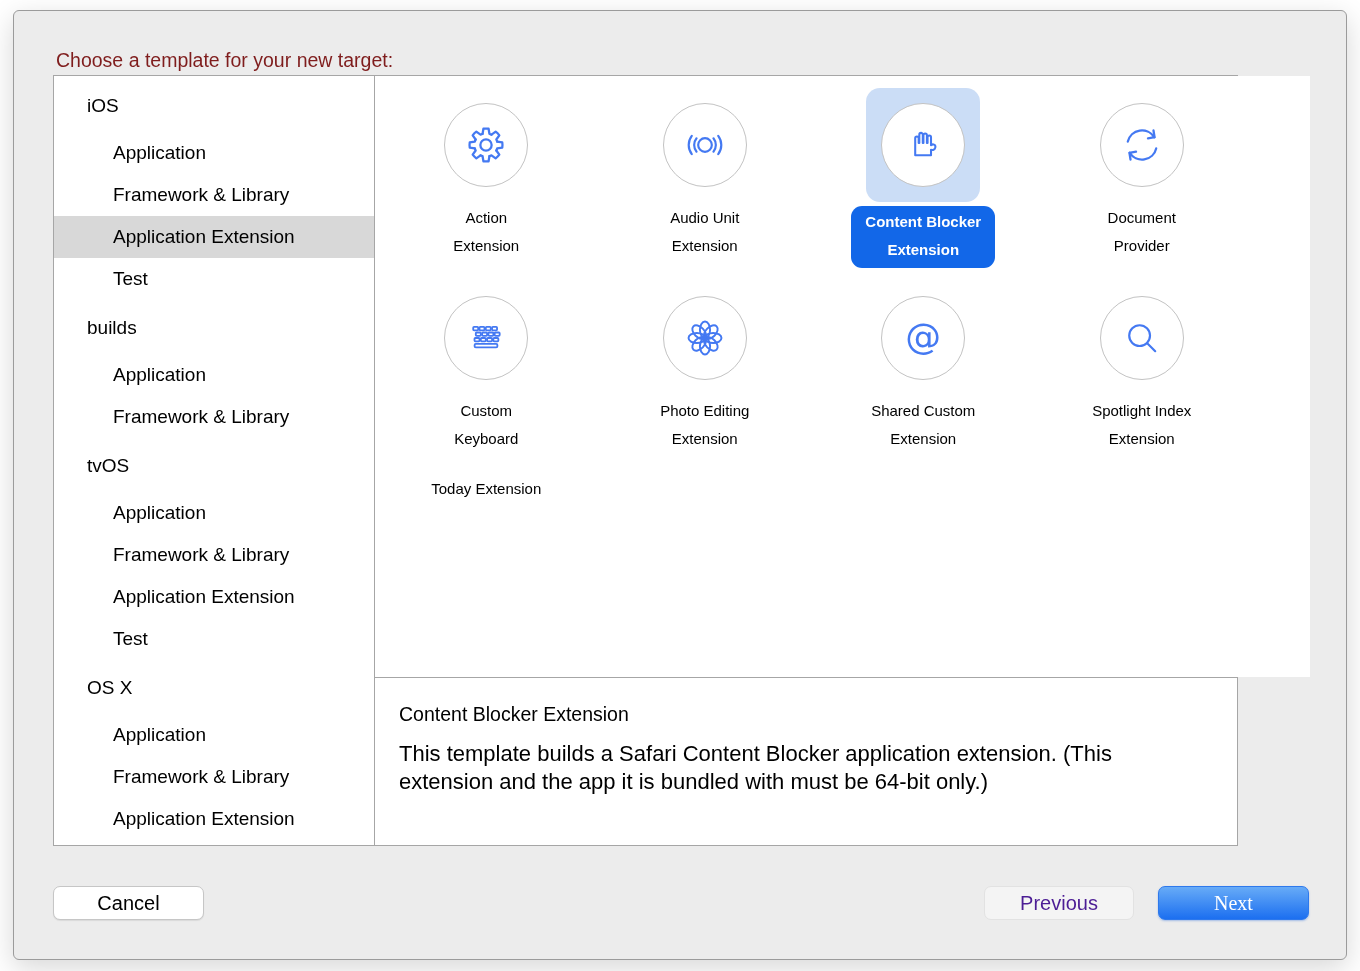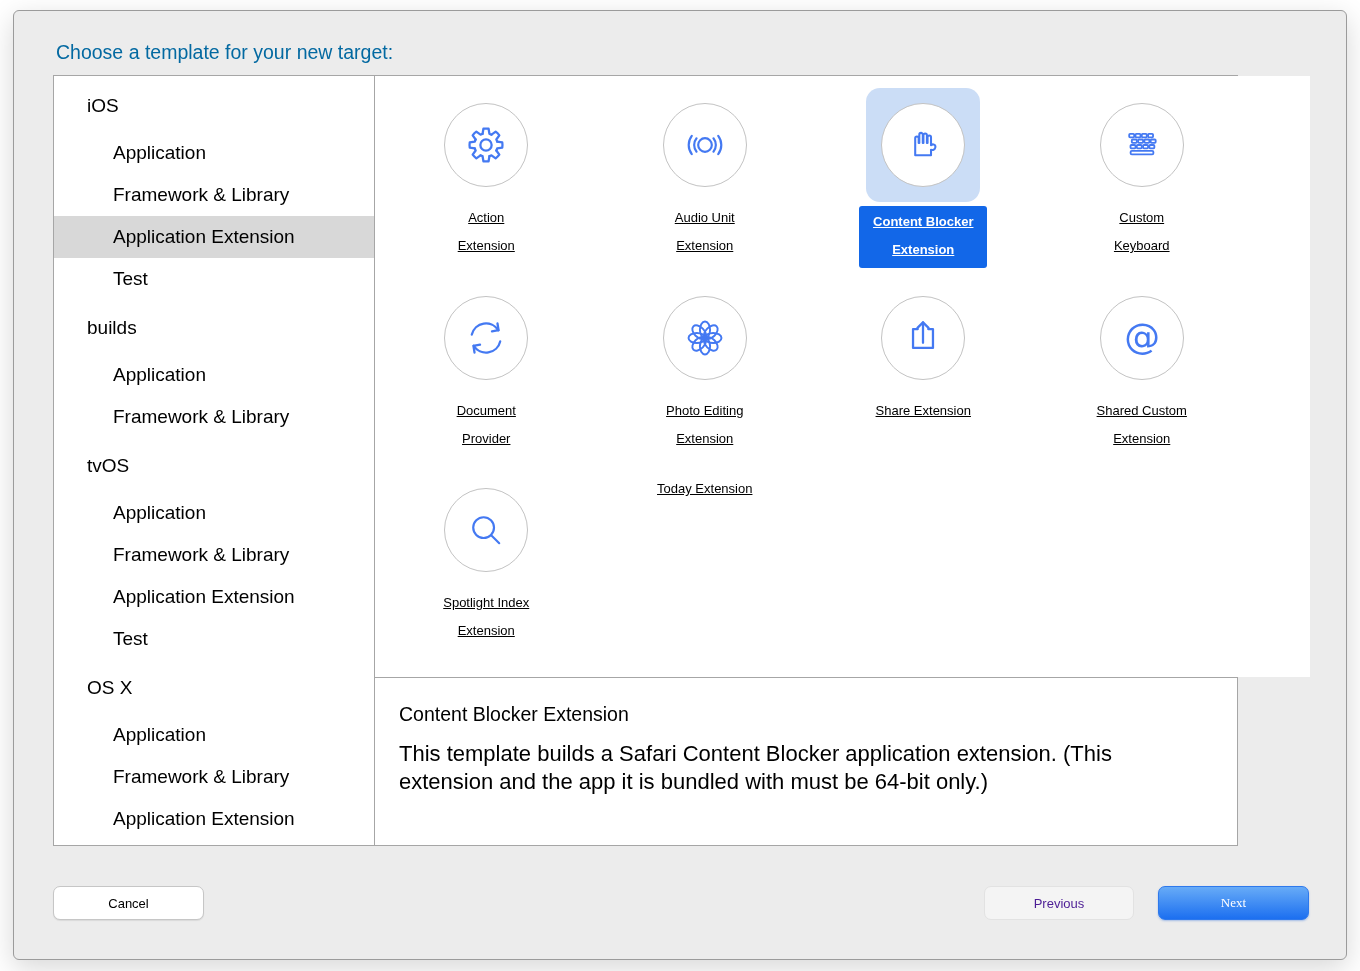--- a/index.html
+++ b/index.html
@@ -10,21 +10,21 @@
     --panel-border:#a6a6a6;
     --dialog-bg:#ececec;
   }
   *{margin:0;padding:0;box-sizing:border-box;}
   html,body{width:1360px;height:971px;background:#fff;font-family:"Liberation Sans",sans-serif;overflow:hidden;}
   .dialog{
     position:absolute;left:13px;top:10px;width:1334px;height:950px;
     background:var(--dialog-bg);border:1px solid #9b9b9b;border-radius:6px;
     box-shadow:0 8px 28px rgba(0,0,0,.16);
   }
-  .dialog-title{position:absolute;left:42px;top:30px;font-size:19.5px;color:#0369a1;}
+  .dialog-title{position:absolute;left:42px;top:38px;font-size:19.5px;color:#7f1d1d;}
   
   .main-panel{
     position:absolute;left:39px;top:64px;width:1185px;height:771px;
     background:#fff;border:1px solid var(--panel-border);
   }
   
   .sidebar{position:absolute;left:0;top:0;width:321px;height:100%;border-right:1px solid var(--panel-border);padding-top:9px;overflow:hidden;}
   .sb-row{height:42px;display:flex;align-items:center;font-size:19px;color:#000;cursor:default;}
   .sb-row.group{padding-left:33px;margin-bottom:5px;}
   .sb-row.group:not(:first-child){margin-top:7px;}
@@ -35,30 +35,30 @@
     position:absolute;left:321px;top:0;width:935px;height:601px;
     display:grid;grid-template-columns:repeat(4,218.5px);grid-auto-rows:192.5px;
     padding:12px 0 0 2px;overflow:hidden;background:#fff;
   }
   .tpl-cell{display:flex;flex-direction:column;align-items:center;cursor:default;}
   .icon-slot{width:114px;height:114px;border-radius:14px;display:flex;align-items:center;justify-content:center;flex:0 0 auto;}
   .tpl-cell.selected .icon-slot{background:var(--light-blue);}
   .circle{width:84px;height:84px;border-radius:50%;background:#fff;border:1.5px solid #c3c3c3;display:flex;align-items:center;justify-content:center;color:var(--icon-blue);}
   .tpl-icon{width:52px;height:52px;display:block;}
   .tpl-icon *{vector-effect:none;}
-  .tpl-label{margin-top:2px;font-size:13px;line-height:28px;text-align:center;color:#000;text-decoration:underline;}
+  .tpl-label{margin-top:2px;font-size:15px;line-height:28px;text-align:center;color:#000;}
   .tpl-label span{display:block;}
   .tpl-label span:empty{display:none;}
-  .tpl-label.pill{background:var(--accent);color:#fff;border-radius:3px;padding:2px 14px 4px;font-weight:bold;margin-top:4px;}
+  .tpl-label.pill{background:var(--accent);color:#fff;border-radius:11px;padding:2px 14px 4px;font-weight:bold;margin-top:4px;}
   
   .desc{position:absolute;left:321px;top:601px;right:0;bottom:0;border-top:1px solid var(--panel-border);padding:25px 30px 0 24px;background:#fff;}
   .desc-title{font-size:19.5px;color:#000;}
   .desc-body{margin-top:14px;font-size:22px;line-height:28px;color:#000;max-width:900px;}
   
-  .btn{position:absolute;height:34px;border-radius:7px;font-size:13px;display:flex;align-items:center;justify-content:center;cursor:default;}
+  .btn{position:absolute;height:34px;border-radius:7px;font-size:20px;display:flex;align-items:center;justify-content:center;cursor:default;}
   .btn-cancel{left:39px;top:875px;width:151px;background:#fff;border:1px solid #c6c6c6;color:#000;box-shadow:0 1px 1px rgba(0,0,0,.08);}
   .btn-previous{left:970px;top:875px;width:150px;background:#f4f4f4;border:1px solid #e2e2e2;color:#4c1d95;}
   .btn-next{left:1144px;top:875px;width:151px;background:linear-gradient(180deg,#67abf7 0%,#1c6ff0 100%);border:1px solid #2e79ec;color:#fff;box-shadow:0 1px 2px rgba(30,100,220,.35);font-family:Liberation Serif, serif;}
 </style>
 </head>
 <body>
 
 <div class="dialog">
   <div class="dialog-title">Choose a template for your new target:</div>
 
@@ -171,20 +171,39 @@
         <div class="icon-slot">
             <div class="circle">
           <svg class="tpl-icon" viewBox="0 0 48 48">
             <path fill="none" stroke="currentColor" stroke-width="1.9" stroke-linecap="round" stroke-linejoin="round" d="M16.8 33.5 L16.8 17.8 A1.6 1.6 0 0 1 20 17.8 L20 22.2 L20.6 22.2 L20.6 14.4 A1.6 1.6 0 0 1 23.8 14.4 L23.8 22.2 L24.4 22.2 L24.4 15 A1.6 1.6 0 0 1 27.6 15 L27.6 22.2 L28.2 22.2 L28.2 16.8 A1.6 1.6 0 0 1 31.4 16.8 L31.4 24.2 C33 22.8 35.9 23.4 35.4 26.2 C35 28.4 32.8 29 31.4 28.4 L31.4 33.5 Z"></path>
           </svg>
         </div>
           </div>
         <div class="tpl-label pill">
             <span>Content Blocker</span>
             <span>Extension</span>
+          </div>
+      </div>
+
+      <div class="tpl-cell">
+        <div class="icon-slot">
+            <div class="circle">
+          <svg class="tpl-icon" viewBox="0 0 48 48">
+            <g fill="none" stroke="currentColor" stroke-width="2.1" stroke-linecap="round" stroke-linejoin="round">
+              <path d="M10.9 20.8 A13.4 13.4 0 0 1 35.4 16.9"></path>
+              <path d="M29.5 17.9 L35.6 16.8 L34.6 10.6"></path>
+              <path d="M37.1 27.2 A13.4 13.4 0 0 1 12.6 31.1"></path>
+              <path d="M18.5 30.1 L12.4 31.2 L13.4 37.4"></path>
+            </g>
+          </svg>
+        </div>
+          </div>
+        <div class="tpl-label">
+            <span>Document</span>
+            <span>Provider</span>
           </div>
       </div>
 
       <div class="tpl-cell">
         <div class="icon-slot">
             <div class="circle">
           <svg class="tpl-icon" viewBox="0 0 48 48">
             <g fill="none" stroke="currentColor" stroke-width="1.7">
               <rect x="12.2" y="13.8" width="4.6" height="3.1" rx="0.8"></rect>
                   <rect x="18.0" y="13.8" width="4.6" height="3.1" rx="0.8"></rect>
@@ -206,74 +225,39 @@
         <div class="tpl-label">
             <span>Custom</span>
             <span>Keyboard</span>
           </div>
       </div>
 
       <div class="tpl-cell">
         <div class="icon-slot">
             <div class="circle">
           <svg class="tpl-icon" viewBox="0 0 48 48">
-            <g fill="none" stroke="currentColor" stroke-width="2.1" stroke-linecap="round" stroke-linejoin="round">
-              <path d="M10.9 20.8 A13.4 13.4 0 0 1 35.4 16.9"></path>
-              <path d="M29.5 17.9 L35.6 16.8 L34.6 10.6"></path>
-              <path d="M37.1 27.2 A13.4 13.4 0 0 1 12.6 31.1"></path>
-              <path d="M18.5 30.1 L12.4 31.2 L13.4 37.4"></path>
-            </g>
-          </svg>
-        </div>
-          </div>
-        <div class="tpl-label">
-            <span>Document</span>
-            <span>Provider</span>
-          </div>
-      </div>
-
-      <div class="tpl-cell">
-        <div class="icon-slot">
-            <div class="circle">
-          <svg class="tpl-icon" viewBox="0 0 48 48">
             <g fill="none" stroke="currentColor" stroke-width="1.8">
               <ellipse cx="24" cy="16.4" rx="4.7" ry="7.6"></ellipse>
               <ellipse cx="24" cy="16.4" rx="4.7" ry="7.6" transform="rotate(45 24 24)"></ellipse>
               <ellipse cx="24" cy="16.4" rx="4.7" ry="7.6" transform="rotate(90 24 24)"></ellipse>
               <ellipse cx="24" cy="16.4" rx="4.7" ry="7.6" transform="rotate(135 24 24)"></ellipse>
               <ellipse cx="24" cy="16.4" rx="4.7" ry="7.6" transform="rotate(180 24 24)"></ellipse>
               <ellipse cx="24" cy="16.4" rx="4.7" ry="7.6" transform="rotate(225 24 24)"></ellipse>
               <ellipse cx="24" cy="16.4" rx="4.7" ry="7.6" transform="rotate(270 24 24)"></ellipse>
               <ellipse cx="24" cy="16.4" rx="4.7" ry="7.6" transform="rotate(315 24 24)"></ellipse>
             </g>
           </svg>
         </div>
           </div>
         <div class="tpl-label">
             <span>Photo Editing</span>
             <span>Extension</span>
           </div>
       </div>
 
-      <div class="tpl-cell">
-        <div class="icon-slot">
-            <div class="circle">
-          <svg class="tpl-icon" viewBox="0 0 48 48">
-            <g fill="none" stroke="currentColor" stroke-width="2.1" stroke-linecap="round" stroke-linejoin="round">
-              <path d="M19.2 15.8 H14.8 V33.2 H33.2 V15.8 H28.8"></path>
-              <path d="M24 28.4 V9.6"></path>
-              <path d="M18.9 14.7 L24 9.6 L29.1 14.7"></path>
-            </g>
-          </svg>
-        </div>
-          </div>
-        <div class="tpl-label">
-            <span>Share Extension</span>
-          </div>
-      </div>
 
       <div class="tpl-cell">
         <div class="icon-slot">
             <div class="circle">
           <svg class="tpl-icon" viewBox="0 0 48 48">
             <text x="24" y="34" text-anchor="middle" font-size="33" fill="currentColor" font-family="DejaVu Sans, sans-serif">@</text>
           </svg>
         </div>
           </div>
         <div class="tpl-label">

